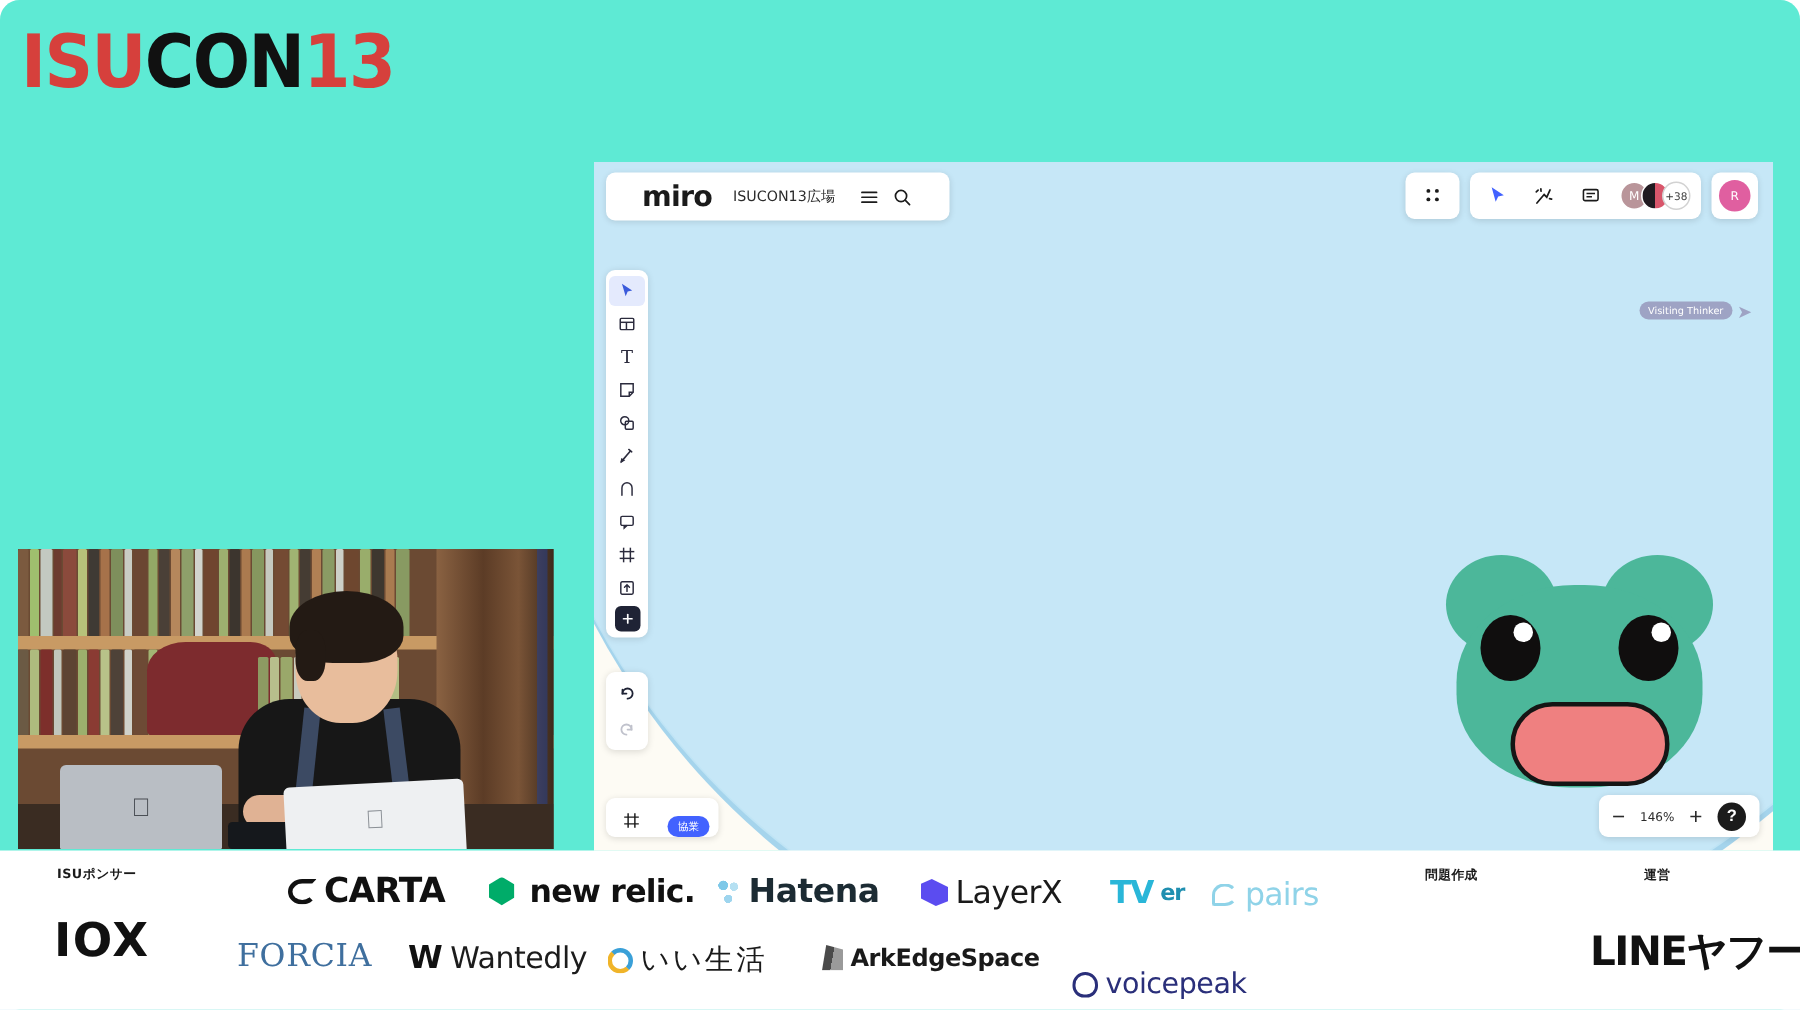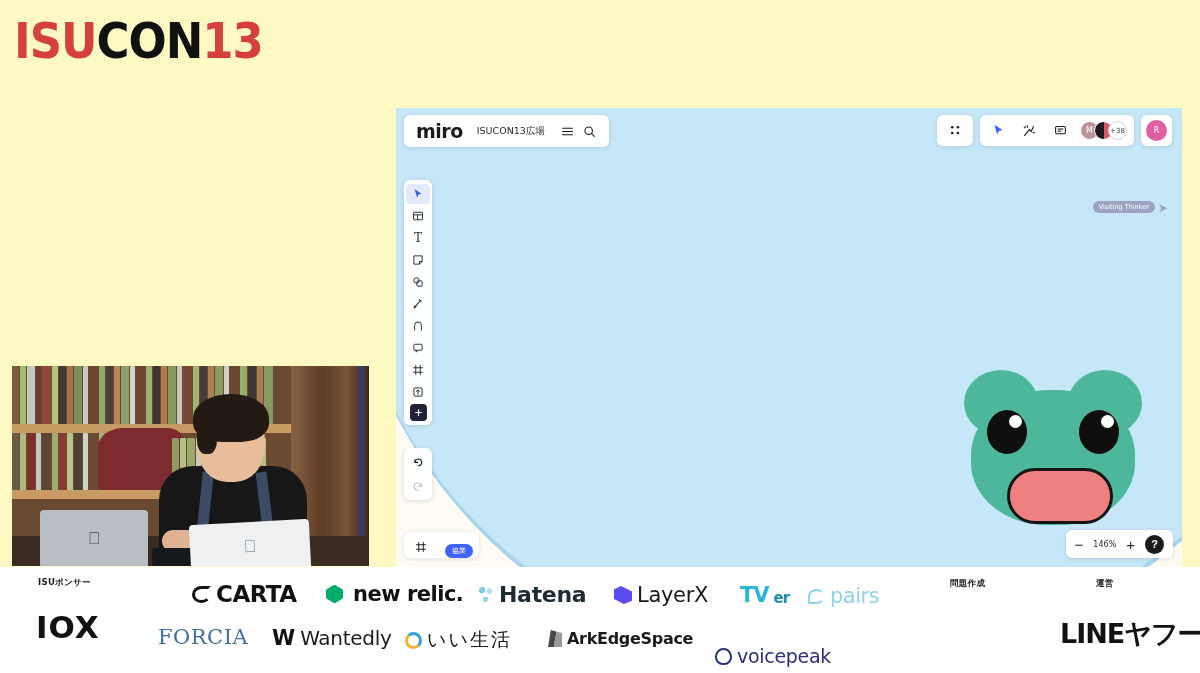--- a/index.html
+++ b/index.html
@@ -2,21 +2,21 @@
 <html><head>
 <meta charset="utf-8">
 <style>
   * { box-sizing: border-box; margin: 0; padding: 0; }
   html, body {
     width: 1200px; height: 673px;
     background: #ffffff;
     font-family: "Liberation Sans", sans-serif;
     overflow: hidden;
   }
-  #stage { position: relative; width: 1200px; height: 673px; background: #fef9c3; }
+  #stage { position: relative; width: 1200px; height: 673px; background: #5eead4; border-radius: 13px; }
 
   
   #logo { position: absolute; left: 14px; top: 14px; width: 262px; height: 85px; }
   .logo-word {
     font-family: "DejaVu Sans", sans-serif;
     font-weight: bold; font-size: 49px; letter-spacing: -1px;
     line-height: 56px; white-space: nowrap;
     font-stretch: condensed;
     transform: scaleX(1.02);
     transform-origin: left center;
@@ -123,21 +123,21 @@
   #bubble-tail-in {
     position: absolute; left: 2px; top: 76px; width: 0; height: 0;
     border-top: 29px solid #ffffff;
     border-right: 26px solid transparent;
   }
 
   
   #miro-topbar {
     position: absolute; left: 8px; top: 7px; height: 32px;
     background: #ffffff; border-radius: 6px;
-    display: flex; align-items: center; padding: 0 8px;
+    display: flex; align-items: center; padding: 0 20px;
     box-shadow: 0 1px 4px rgba(0,0,0,.12);
   }
   #miro-logo { font-family: "DejaVu Sans", sans-serif; font-weight: bold; font-size: 19px; color: #1b1b1b; letter-spacing:-.5px; margin: 0 14px 0 4px; }
   #board-name { font-size: 9.5px; color: #2b2b2b; font-family:"DejaVu Sans",sans-serif; margin-right: 12px; white-space:nowrap;}
   .tb-icon { width: 22px; height: 22px; display: flex; align-items: center; justify-content: center; color: #1b1b1b; cursor: pointer; }
 
   
   #miro-topright { position: absolute; right: 10px; top: 7px; display: flex; gap: 7px; align-items: center; }
   .tr-group { background: #ffffff; border-radius: 6px; height: 31px; display: flex; align-items: center; padding: 0 7px; gap: 9px; box-shadow: 0 1px 4px rgba(0,0,0,.12); }
   .avatar { width: 19px; height: 19px; border-radius: 50%; font-size: 8px; color: #fff; display:flex; align-items:center; justify-content:center; font-family:"DejaVu Sans",sans-serif;}
@@ -523,21 +523,21 @@
     <span class="sp-txt l-newrelic">new relic.</span>
   </div>
   <div class="sp" style="left:477px;top:15px;">
     <span class="ico-hatena"></span>
     <span class="sp-txt l-hatena">Hatena</span>
   </div>
   <div class="sp" style="left:614px;top:16px;">
     <span class="ico-layerx"></span>
     <span class="sp-txt l-layerx">LayerX</span>
   </div>
-  <div class="sp l-tver" style="left:740px;top:16px;align-items:flex-end;">
+  <div class="sp l-tver" style="left:740px;top:16px;">
     <span class="sp-txt">TV</span>
         <span class="sp-txt er">er</span>
   </div>
   <div class="sp" style="left:808px;top:17px;">
     <span class="ico-pairs"></span>
     <span class="sp-txt l-pairs">pairs</span>
   </div>
 
   <div class="sp" style="left:36px;top:42px;">
     <span class="sp-txt l-10x">IOX</span>

